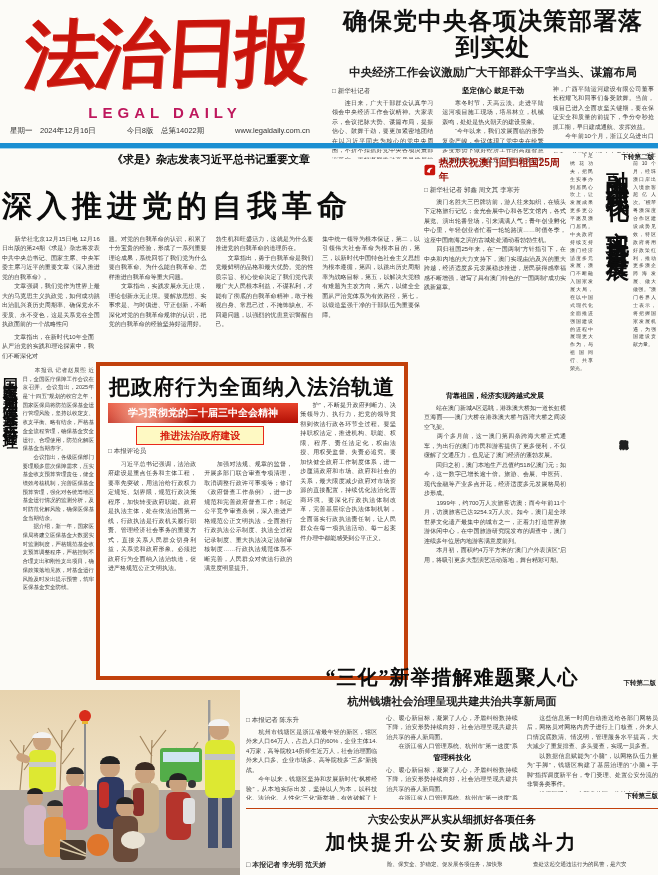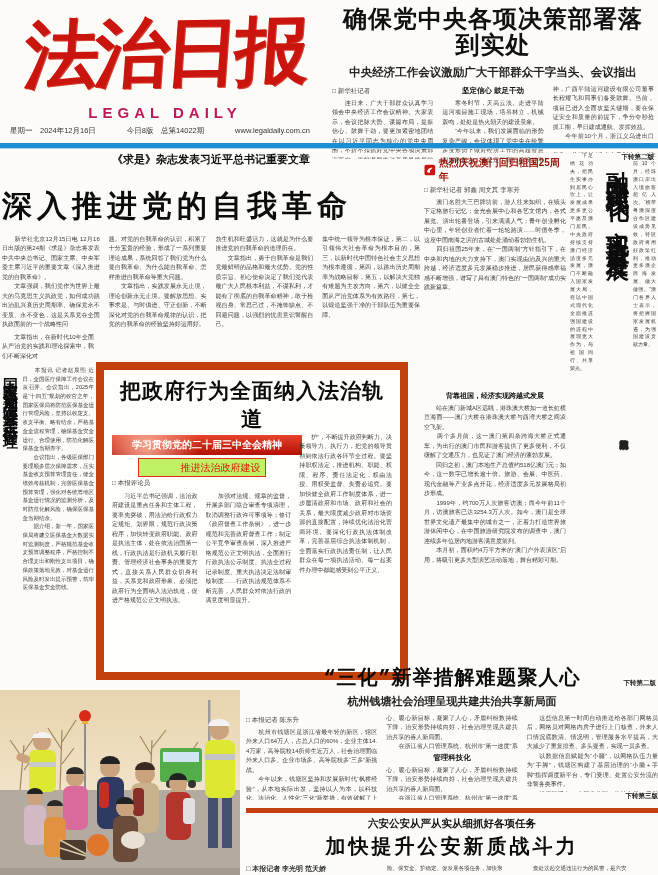--- a/index.html
+++ b/index.html
@@ -1,18 +1,18 @@
 <!DOCTYPE html>
 <html><head>
 <meta charset="utf-8">
 <style>
   html,body{margin:0;padding:0;background:#e8e8e8;}
   .page{position:relative;width:658px;height:875px;margin:0 auto;background:#fcfbf7;
         font-family:"Liberation Sans","DejaVu Sans",sans-serif;overflow:hidden;color:#222;}
-  .serif{font-family:Liberation Mono, monospace;}
+  .serif{font-family:Liberation Serif, serif;}
   .microtext{font-size:6px;line-height:1.58;color:#3c3c3c;text-align:justify;
              white-space:pre-wrap;overflow:hidden;word-break:break-all;}
   .byline{font-size:6.5px;color:#444;margin:2px 0 3px 0;}
   .jump{font-size:6.5px;font-weight:bold;color:#111;text-align:right;}
 
   
   .masthead{position:absolute;left:0;top:0;width:330px;height:146px;}
   .brand{position:absolute;left:0;top:6px;width:330px;text-align:center;
          font-size:74px;font-weight:bold;color:#c9150d;line-height:1.25;
          font-family:"DejaVu Serif","Liberation Serif",serif;
@@ -55,45 +55,45 @@
 
   
   .medical{position:absolute;left:2px;top:366px;width:92px;height:320px;display:flex;gap:4px;}
   .med-head{writing-mode:vertical-rl;text-orientation:upright;font-size:15px;font-weight:900;
             letter-spacing:4px;color:#0c0c0c;font-family:"Liberation Serif","DejaVu Serif",serif;
             line-height:1.1;height:300px;}
   .med-body{flex:1;height:100%;}
 
   
   .edbox{position:absolute;left:96px;top:362px;width:312px;height:318px;background:#fffefb;
-         border:8px solid #c2410c;box-sizing:border-box;padding:7px 8px;}
+         border:4px solid #c2410c;box-sizing:border-box;padding:7px 8px;}
   .ed-head{font-size:21px;font-weight:900;text-align:center;letter-spacing:1px;color:#0c0c0c;}
   .ed-row{display:flex;gap:8px;height:248px;}
   .ed-left{width:64%;}
   .ed-right{width:36%;height:100%;}
   .banner-top{margin:2px auto 3px auto;width:182px;text-align:center;color:#fff;
               font-size:10px;font-weight:bold;padding:3px 4px;
               background:radial-gradient(circle at 18% 50%, #f4a38d 0%, rgba(0,0,0,0) 34%),
                          linear-gradient(180deg,#e8432b,#b31005);}
-  .banner-bottom{margin:0 auto;width:118px;text-align:right;color:#d61a0c;font-size:10px;
-                 font-weight:normal;border:1.5px solid #e8291c;padding:1.5px 4px;background:#bef264;}
+  .banner-bottom{margin:0 auto;width:118px;text-align:center;color:#d61a0c;font-size:10px;
+                 font-weight:bold;border:1.5px solid #e8291c;padding:1.5px 4px;background:#fef9c3;}
   .ed-cols{column-count:2;column-gap:8px;height:178px;margin-top:4px;}
 
   
   .photo{position:absolute;left:0;top:690px;width:240px;height:185px;overflow:hidden;}
 
   
   .hangzhou{position:absolute;left:246px;top:664px;width:412px;height:140px;}
   .hz-head{font-size:20px;font-weight:900;text-align:center;letter-spacing:1px;color:#0c0c0c;}
   .hz-sub{font-size:11px;font-weight:bold;text-align:center;margin-top:3px;color:#222;}
   .hz-cols{display:flex;gap:9px;margin-top:5px;height:86px;}
   .hz-col{flex:1;}
 
   
-  .luan{position:absolute;left:246px;top:808px;width:412px;height:67px;border-top:5px solid #c2410c;padding-top:4px;box-sizing:border-box;}
+  .luan{position:absolute;left:246px;top:808px;width:412px;height:67px;border-top:1px solid #c2410c;padding-top:4px;box-sizing:border-box;}
   .luan-kicker{font-size:10.5px;font-weight:bold;text-align:center;color:#111;}
   .luan-head{font-size:20px;font-weight:900;text-align:center;letter-spacing:3px;margin-top:2px;color:#0c0c0c;}
   .luan-row{display:flex;gap:10px;margin-top:4px;}
   .luan-byline{width:120px;font-size:7px;font-weight:bold;color:#333;}
   .luan-col{flex:1;height:18px;}
 </style>
 </head>
 <body>
 
 <div class="page">
@@ -103,21 +103,21 @@
     <div class="brand-en">LEGAL DAILY</div>
     <div class="dateline">
       <span>星期一　2024年12月16日</span>
       <span>今日8版　总第14022期</span>
       <span>www.legaldaily.com.cn</span>
     </div>
   </div>
 
   <div class="top-story">
     <div class="ts-head serif">确保党中央各项决策部署落到实处</div>
-    <div class="ts-sub">中央经济工作会议激励广大干部群众干字当头、会议指出</div>
+    <div class="ts-sub">中央经济工作会议激励广大干部群众干字当头、谋篇布局</div>
     <div class="ts-cols">
       <div class="ts-col">
         <div class="byline">□ 新华社记者</div>
         <div class="microtext" style="height:60px">　　连日来，广大干部群众认真学习领会中央经济工作会议精神。大家表示，会议把脉大势、谋篇布局，提振信心、鼓舞干劲，要更加紧密地团结在以习近平同志为核心的党中央周围，不折不扣抓好党中央各项决策部署落实，更好凝聚推动高质量发展的合力，推动我国经济航船乘风破浪、行稳致远。</div>
       </div>
       <div class="ts-col">
         <div class="col-subhead">坚定信心 鼓足干劲</div>
         <div class="microtext" style="height:64px">　　寒冬时节，天高云淡。走进平陆运河项目施工现场，塔吊林立，机械轰鸣，处处是热火朝天的建设景象。
 　　“今年以来，我们发展面临的形势复杂严峻，会议体现了党中央在纷繁多变形势下做好经济工作的高超智慧和娴熟能力，更坚定了我们建设好平陆运河的决心。”第一时间通过新闻联播学习了中央经济工作会议精</div>
       </div>

